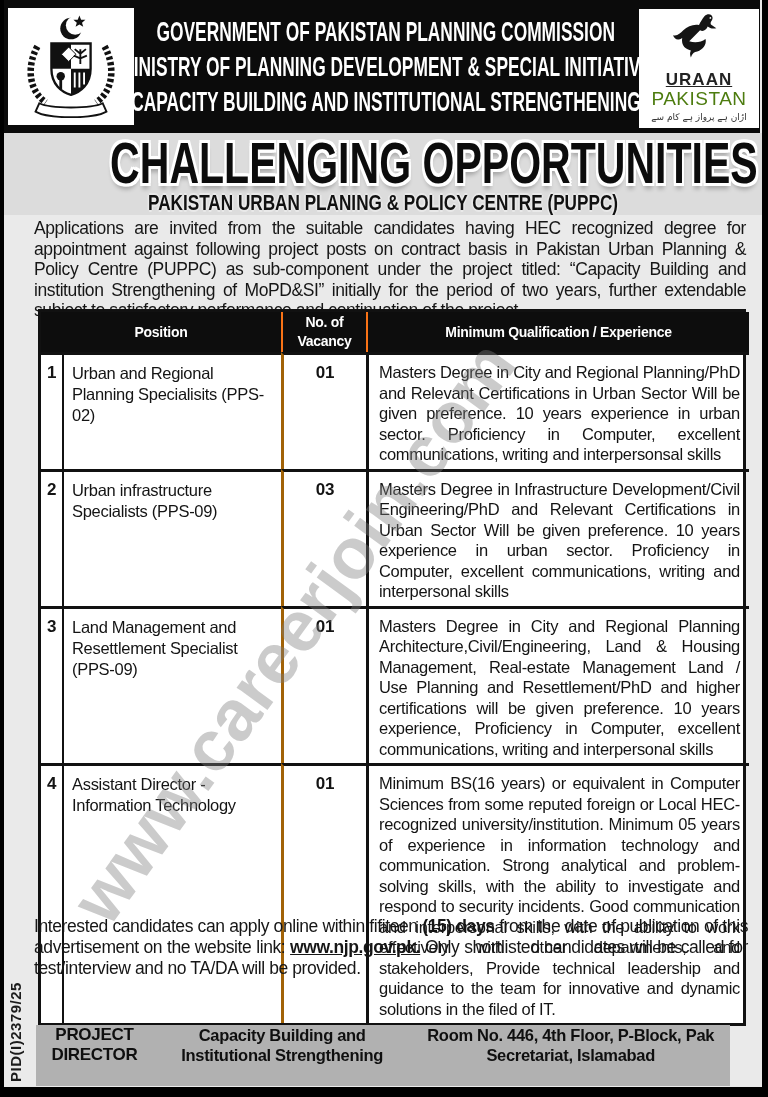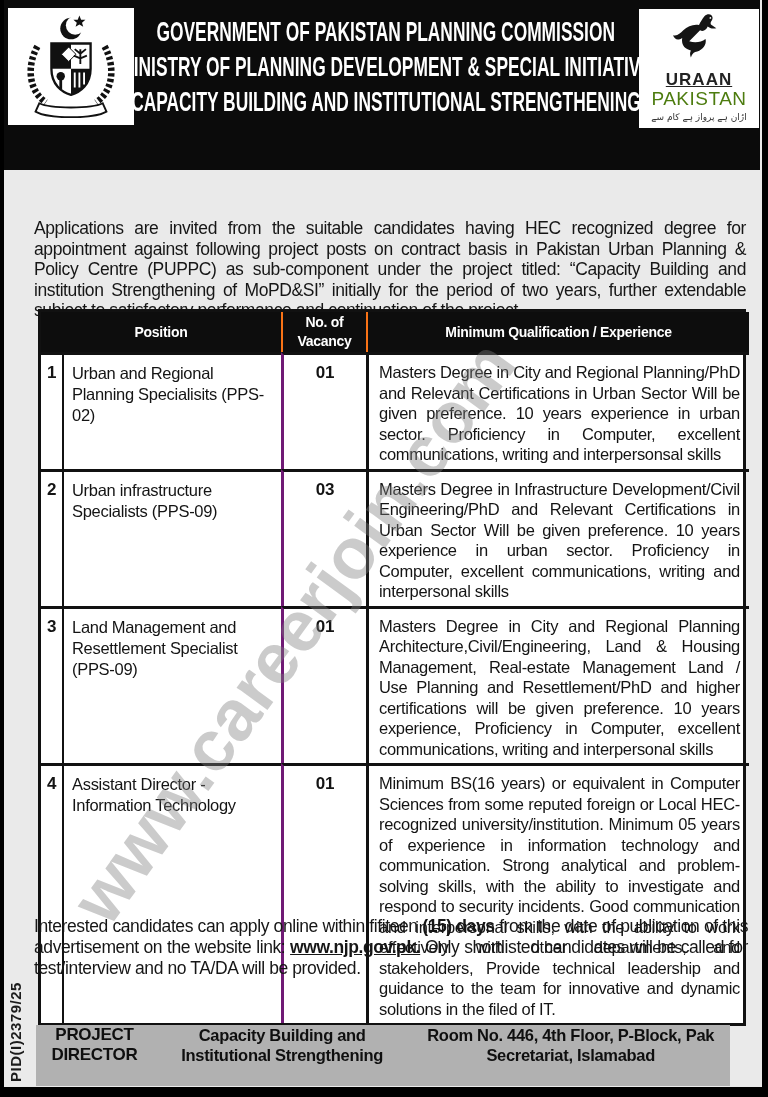--- a/index.html
+++ b/index.html
@@ -84,21 +84,21 @@
     border-top:3px solid #111;box-sizing:border-box;color:#141414;
     font-size:16.5px;letter-spacing:-0.3px;
   }
   .cell-num{
     font-weight:bold;text-align:center;padding-top:8px;font-size:17px;
     border-right:2px solid #111;
   }
   .cell-pos{padding:8px 6px 4px 8px;line-height:21px;}
   .cell-vac{
     font-weight:bold;text-align:center;padding-top:8px;font-size:17px;
-    border-left:3px solid #701a75;
+    border-left:3px solid #a16207;
   }
   .cell-qual{
     border-left:3px solid #111;padding:7px 9px 4px 10px;
     text-align:justify;line-height:20.5px;
   }
   .h1{min-height:112px;} .h2{min-height:103px;} .h3{min-height:152px;} .h4{min-height:226px;}
   
   .apply{
     position:absolute;left:30px;width:714px;top:916px;
     font-size:17.5px;line-height:21px;color:#161616;
@@ -171,20 +171,24 @@
             <path d="M60,6 c7,-7 16,-3 15,4 c-1,5 -5,6 -3,11 l10,7 c-7,2 -12,0 -16,-3 c-2,6 -8,10 -14,7 L32,52 c10,4 22,2 30,-4 c3,11 -7,22 -19,24 c-4,1 -6,5 -8,10 c-2,-5 -2,-9 0,-13 c-12,-2 -18,-11 -16,-23 c-9,6 -14,2 -17,-5 c8,2 13,-3 19,-9 c8,-8 19,-12 29,-10 c3,-6 6,-11 10,-16 z" fill="#151515"></path>
             <circle cx="71" cy="9" r="1.6" fill="#fff"></circle>
           </svg>
         </span>
         <div class="uraan-word1">URAAN</div>
         <div class="uraan-word2">PAKISTAN</div>
         <div class="uraan-tagline">اڑان ہے پرواز ہے کام سے</div>
       </div>
     </div>
 
+    <div class="title-band">
+      <div class="main-title">CHALLENGING OPPORTUNITIES</div>
+      <div class="sub-title">PAKISTAN URBAN PLANING &amp; POLICY CENTRE (PUPPC)</div>
+    </div>
 
     <div class="intro">Applications are invited from the suitable candidates having HEC recognized degree for appointment against following project posts on contract basis in Pakistan Urban Planning &amp; Policy Centre (PUPPC) as sub-component under the project titled: “Capacity Building and institution Strengthening of MoPD&amp;SI” initially for the period of two years, further extendable subject to satisfactory performance and continuation of the project.</div>
 
     <div class="job-table">
       <div class="th th-pos">Position</div>
       <div class="th th-sep">No. of Vacancy</div>
       <div class="th th-sep">Minimum Qualification / Experience</div>
 
       <div class="cell cell-num h1">1</div>
       <div class="cell cell-pos">Urban and Regional Planning Specialisits (PPS-02)</div>

